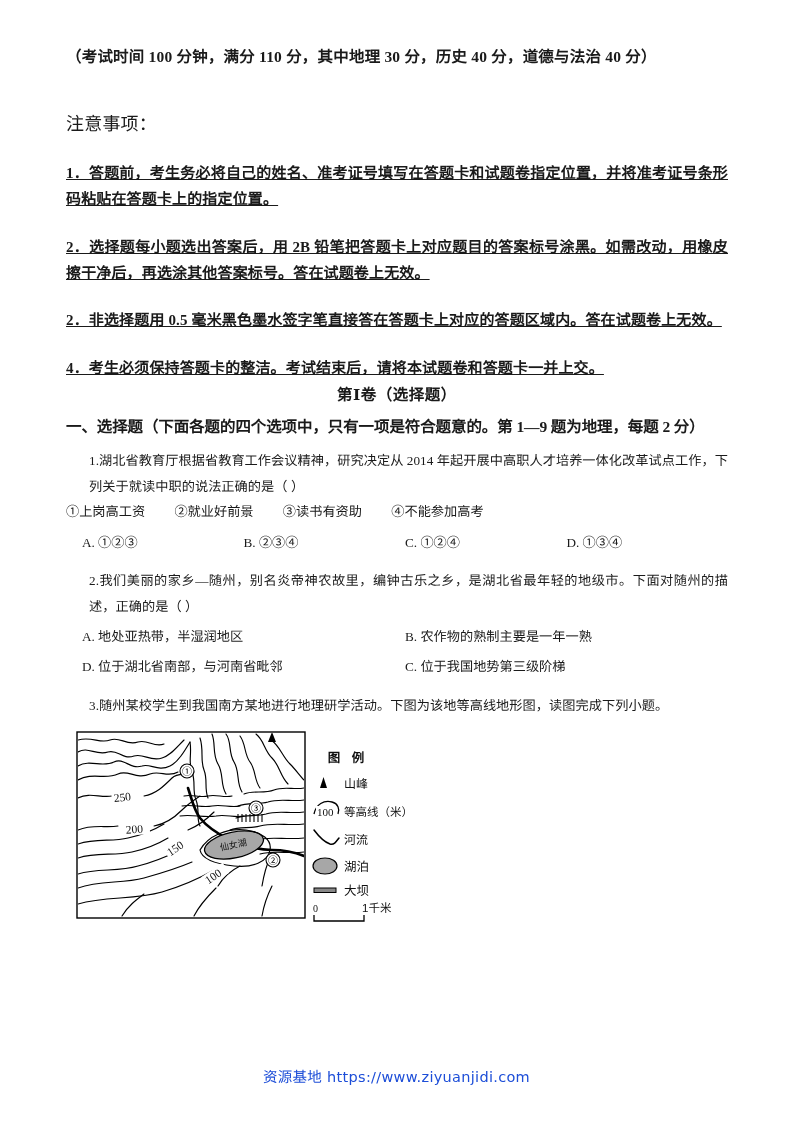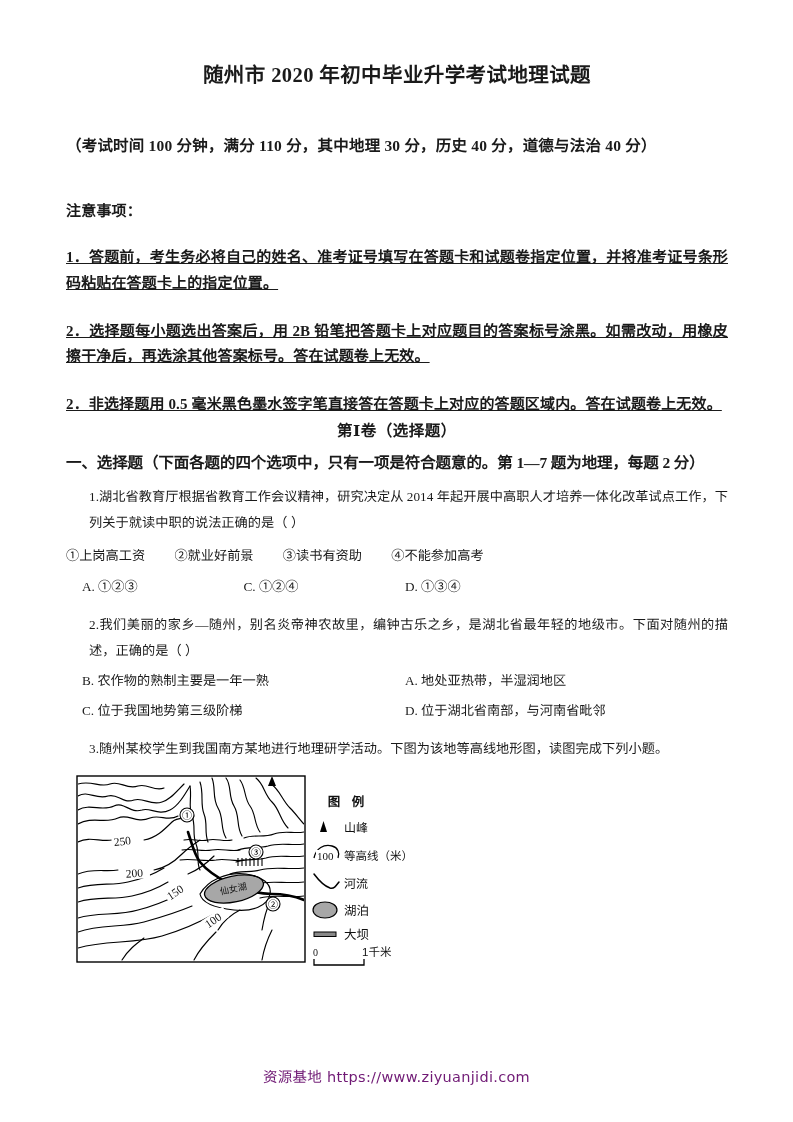--- a/index.html
+++ b/index.html
@@ -42,22 +42,22 @@
     font-weight: bold;
     margin-top: 44px;
     letter-spacing: 0.2px;
   }
 
   
   .notice-block {
     margin-top: 44px;
   }
   .notice-heading {
-    font-size: 15px;
-    font-weight: bold;
+    font-size: 18px;
+    font-weight: normal;
     line-height: 1.62;
     letter-spacing: 0.2px;
   }
   .notice-item {
     font-size: 15px;
     font-weight: bold;
     line-height: 1.72;
     letter-spacing: 0.15px;
     text-align: justify;
     text-justify: inter-ideograph;
@@ -88,21 +88,21 @@
     font-size: 13.2px;
     line-height: 1.95;
     text-align: justify;
     text-justify: inter-ideograph;
     letter-spacing: 0.05px;
     margin-left: 23px;
   }
   .q-subitems {
     font-size: 13.2px;
     line-height: 2.0;
-    margin-top: 8px;
+    margin-top: 0;
   }
   .q-subitems span.sub {
     display: inline-block;
     margin-right: 26px;
   }
   .opts-row {
     display: flex;
     font-size: 13.2px;
     line-height: 2.0;
     margin-top: 4px;
@@ -123,68 +123,69 @@
 
   
   .watermark {
     position: absolute;
     left: 0;
     right: 0;
     top: 1065px;
     text-align: center;
     font-family: "DejaVu Sans", "Liberation Sans", sans-serif;
     font-size: 14.5px;
-    color: #701a75;
+    color: #1d4ed8;
     letter-spacing: 0.3px;
   }
 </style>
 </head>
 <body>
 
 <div class="page">
   <div class="content">
 
-    <div class="doc-title">随州市 2020 年初中毕业升学考试地理试题</div>
 
     <div class="exam-info">（考试时间 100 分钟，满分 110 分，其中地理 30 分，历史 40 分，道德与法治 40 分）</div>
 
     <div class="notice-block">
       <div class="notice-heading">注意事项：</div>
       <div class="notice-item">1．答题前，考生务必将自己的姓名、准考证号填写在答题卡和试题卷指定位置，并将准考证号条形码粘贴在答题卡上的指定位置。</div>
       <div class="notice-item">2．选择题每小题选出答案后，用 2B 铅笔把答题卡上对应题目的答案标号涂黑。如需改动，用橡皮擦干净后，再选涂其他答案标号。答在试题卷上无效。</div>
       <div class="notice-item">2．非选择题用 0.5 毫米黑色墨水签字笔直接答在答题卡上对应的答题区域内。答在试题卷上无效。</div>
+      <div class="notice-item">4．考生必须保持答题卡的整洁。考试结束后，请将本试题卷和答题卡一并上交。</div>
     </div>
 
     <div class="part-heading">第Ⅰ卷（选择题）</div>
-    <div class="section-heading">一、选择题（下面各题的四个选项中，只有一项是符合题意的。第 1—7 题为地理，每题 2 分）</div>
+    <div class="section-heading">一、选择题（下面各题的四个选项中，只有一项是符合题意的。第 1—9 题为地理，每题 2 分）</div>
 
     <div class="question">
       <div class="q-stem">1.湖北省教育厅根据省教育工作会议精神，研究决定从 2014 年起开展中高职人才培养一体化改革试点工作，下列关于就读中职的说法正确的是（          ）</div>
       <div class="q-subitems">
         <span class="sub">①上岗高工资</span>
         <span class="sub">②就业好前景</span>
         <span class="sub">③读书有资助</span>
         <span class="sub">④不能参加高考</span>
       </div>
       <div class="opts-row cols4">
         <div class="opt">A. ①②③</div>
+        <div class="opt">B. ②③④</div>
         <div class="opt">C. ①②④</div>
         <div class="opt">D. ①③④</div>
       </div>
     </div>
 
     <div class="question">
       <div class="q-stem">2.我们美丽的家乡—随州，别名炎帝神农故里，编钟古乐之乡，是湖北省最年轻的地级市。下面对随州的描述，正确的是（          ）</div>
       <div class="opts-row cols2">
+        <div class="opt">A.  地处亚热带，半湿润地区</div>
         <div class="opt">B.  农作物的熟制主要是一年一熟</div>
-        <div class="opt">A.  地处亚热带，半湿润地区</div>
       </div>
       <div class="opts-row cols2">
+        <div class="opt">D.  位于湖北省南部，与河南省毗邻</div>
         <div class="opt">C.  位于我国地势第三级阶梯</div>
-        <div class="opt">D.  位于湖北省南部，与河南省毗邻</div>
       </div>
     </div>
 
     <div class="question">
       <div class="q-stem">3.随州某校学生到我国南方某地进行地理研学活动。下图为该地等高线地形图，读图完成下列小题。</div>
 
       <div class="figure-wrap">
         <svg class="figure-svg" width="350" height="200" viewBox="0 0 350 200" xmlns="http://www.w3.org/2000/svg">
 
           <rect x="0.6" y="0.6" width="348.8" height="198.8" fill="none" stroke="#ffffff" stroke-width="0"></rect>

